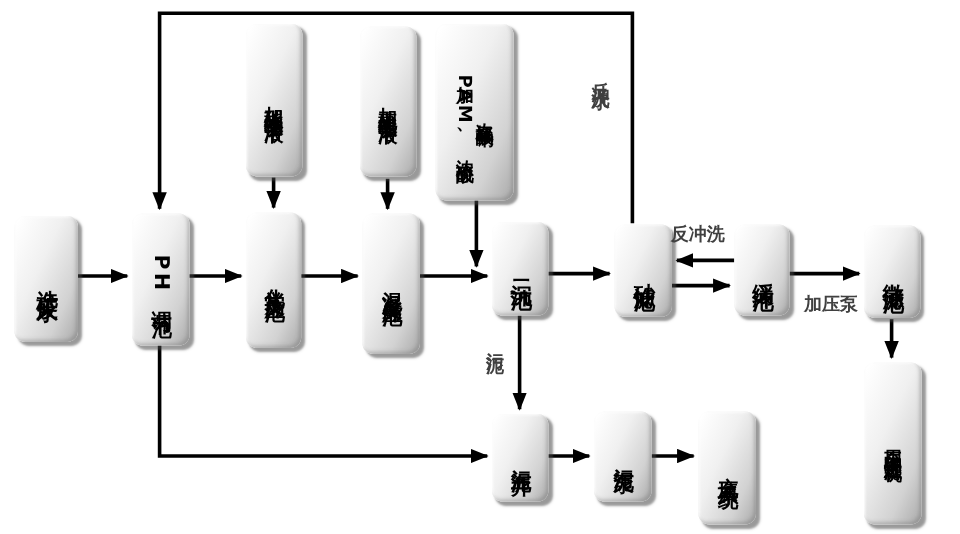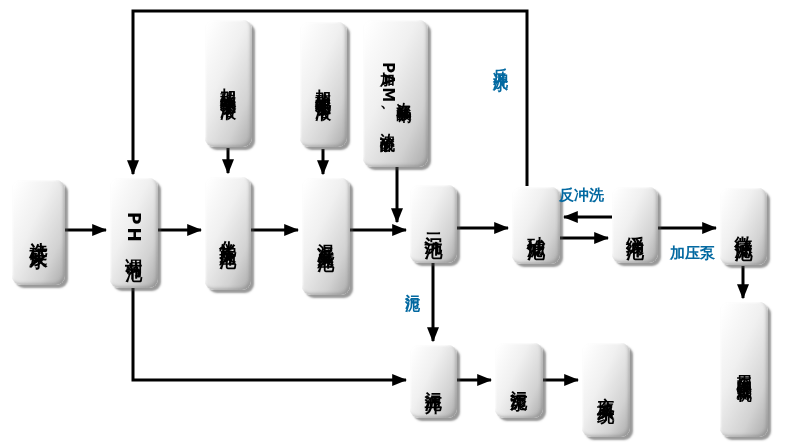--- a/index.html
+++ b/index.html
@@ -27,21 +27,21 @@
   }
   .vtext {
     writing-mode: vertical-lr;
     text-orientation: mixed;
     letter-spacing: 3px;
     line-height: 1.1;
   }
   .lbl {
     position: absolute;
     font-weight: bold;
-    color: #0369a1;
+    color: #404040;
     white-space: nowrap;
   }
   
   .n-feed    { left: 12px;  top: 180px; width: 53px; height: 105px; font-size: 18px; }
   .n-ph      { left: 110px; top: 178px; width: 48px; height: 110px; font-size: 17px; }
   .n-chem    { left: 205px; top: 177px; width: 46px; height: 113px; font-size: 17px; }
   .n-coag    { left: 302px; top: 178px; width: 48px; height: 117px; font-size: 17px; }
   .n-sec     { left: 410px; top: 185px; width: 47px; height: 78px;  font-size: 18px; }
   .n-sand    { left: 512px; top: 187px; width: 48px; height: 77px;  font-size: 18px; }
   .n-buffer  { left: 612px; top: 187px; width: 46px; height: 76px;  font-size: 18px; }

